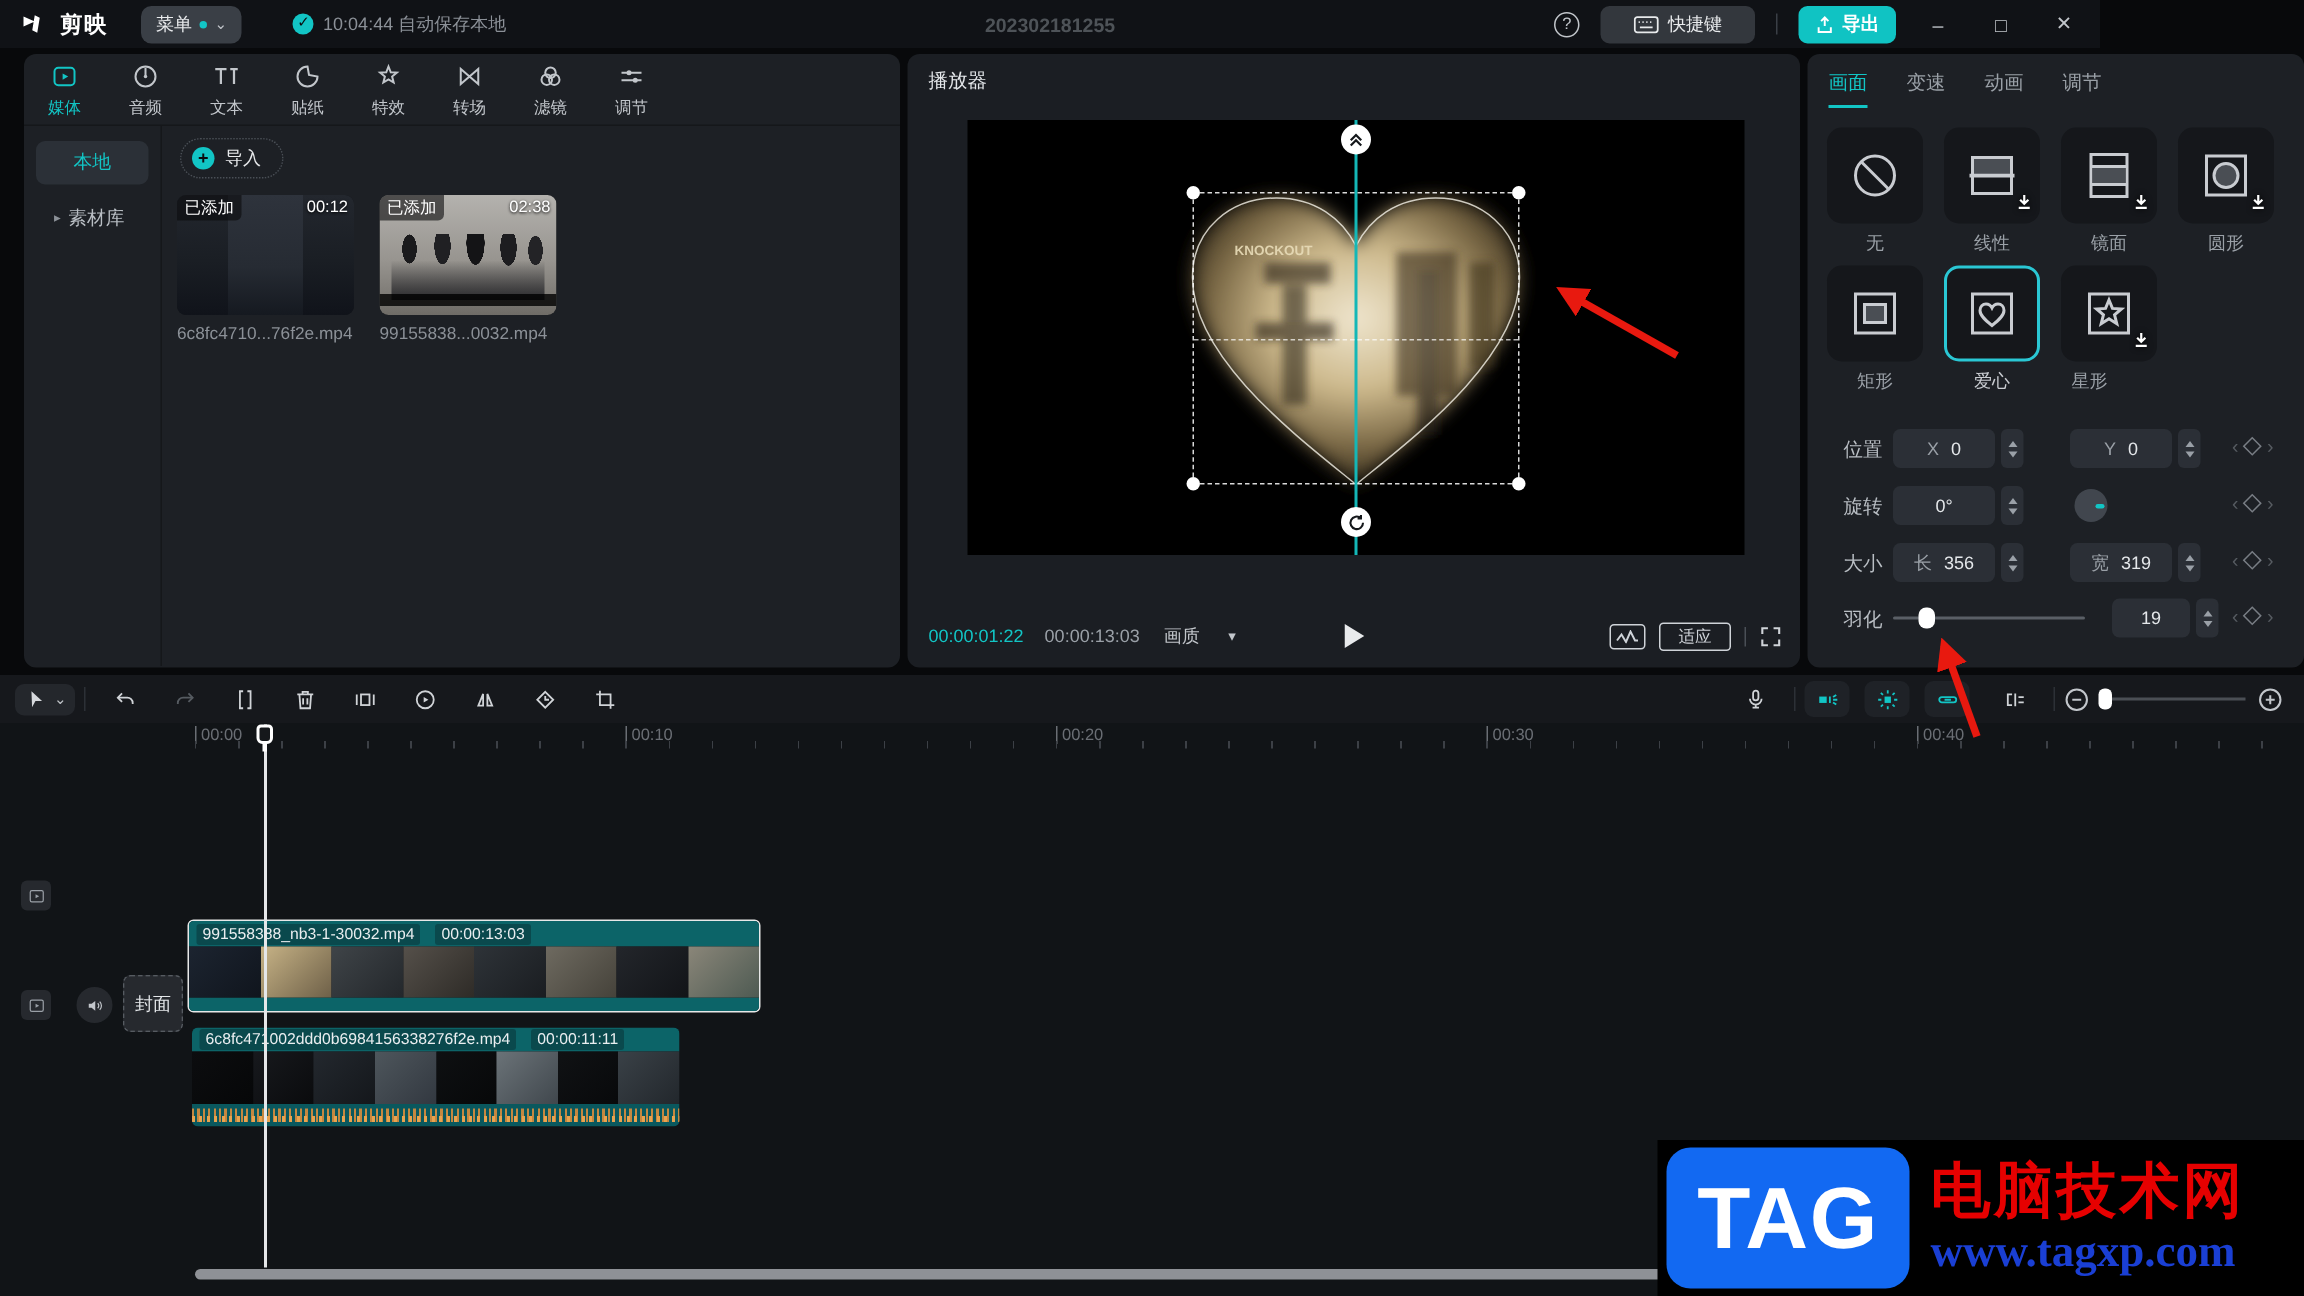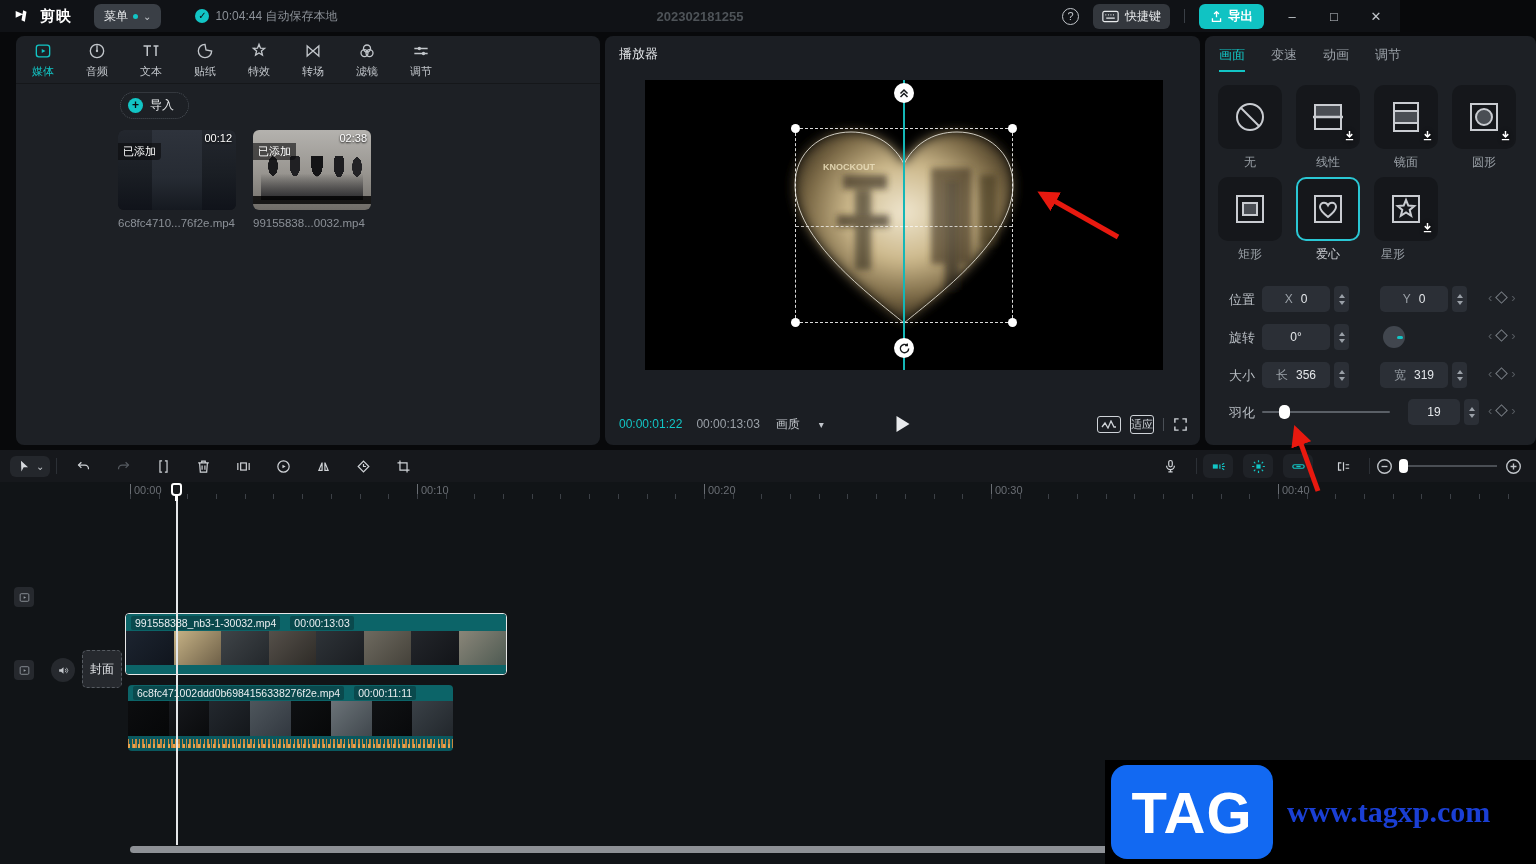--- a/index.html
+++ b/index.html
@@ -12,21 +12,21 @@
   .logo-wrap { display:flex; align-items:center; gap:6px; margin-left:14px; }
   .logo-text { font-size:15px; font-weight:bold; color:#fff; letter-spacing:1px; }
   .menu-btn { margin-left:22px; display:flex; align-items:center; gap:5px; background:#3a3f46; border-radius:7px; padding:4px 10px; font-size:12px; color:#e8eaec; }
   .menu-dot { width:5px; height:5px; border-radius:50%; background:#12c5c5; }
   .caret { font-size:10px; color:#c2c6cb; }
   .autosave { margin-left:34px; display:flex; align-items:center; gap:6px; font-size:12px; color:#8b9097; }
   .check-circle { width:14px; height:14px; border-radius:50%; background:#12c5c5; color:#0b0d10; font-size:10px; line-height:14px; text-align:center; font-weight:bold; }
   .proj-title { position:absolute; left:50%; transform:translateX(-50%); font-size:13px; font-weight:bold; color:#4e5358; }
   .tb-right { position:absolute; right:0; top:0; height:32px; display:flex; align-items:center; gap:14px; padding-right:10px; }
   .help-circle { width:17px; height:17px; border-radius:50%; border:1.5px solid #c2c6cb; color:#c2c6cb; font-size:11px; line-height:14px; text-align:center; }
-  .shortcut-btn { display:flex; align-items:center; gap:6px; background:#33373d; border-radius:6px; padding:4px 9px; font-size:12px; color:#e8eaec; }
+  .shortcut-btn { display:flex; align-items:center; gap:6px; background:#33373d; border-radius:6px; padding:4px 22px; font-size:12px; color:#e8eaec; }
   .tb-div { width:1px; height:14px; background:#3a3f46; }
   .export-btn { display:flex; align-items:center; gap:5px; background:#10c3c3; border-radius:6px; padding:4px 11px; font-size:12.5px; color:#fff; font-weight:bold; }
   .win-btn { width:28px; text-align:center; color:#c2c6cb; font-size:13px; }
 
   
   .panel { position:absolute; background:#1d2025; border-radius:8px; }
   .left-panel  { left:16px;  top:36px; width:584px; height:409px; }
   .player-panel{ left:605px; top:36px; width:595px; height:409px; background:#1b1e23; }
   .right-panel { left:1205px;top:36px; width:331px; height:409px; }
 
@@ -37,21 +37,21 @@
   .mtab.active { color:#12c5c5; }
   .mtab.active svg { stroke:#12c5c5; }
   .left-body { position:relative; height:360px; }
   .lib-rail { position:absolute; left:0; top:0; width:92px; height:100%; border-right:1px solid #15171a; padding-top:10px; }
   .rail-btn { margin:0 8px 8px 8px; padding:6px 0 6px 12px; border-radius:6px; font-size:12.5px; color:#b9bec4; display:flex; align-items:center; gap:5px; }
   .rail-btn.active { background:#2b3037; color:#12c5c5; justify-content:center; padding-left:0; }
   .rail-caret { font-size:9px; color:#8b9097; }
   .import-btn { position:absolute; left:104px; top:8px; display:flex; align-items:center; gap:7px; border:1px dotted #4a4f56; border-radius:14px; padding:4px 14px 4px 7px; font-size:12px; color:#e8eaec; }
   .plus-circle { width:15px; height:15px; border-radius:50%; background:#12c5c5; color:#0b0d10; font-size:12px; line-height:14px; text-align:center; font-weight:bold; }
   .media-card { position:absolute; top:46px; width:118px; height:80px; border-radius:6px; overflow:hidden; background:#111317; }
-  .card-badge { position:absolute; left:0; top:0; background:rgba(10,10,12,.6); color:#fff; font-size:11px; padding:1px 5px; border-radius:0 0 4px 0;margin-top:13px; }
+  .card-badge { position:absolute; left:0; top:0; background:rgba(10,10,12,.6); color:#fff; font-size:11px; padding:1px 5px; border-radius:0 0 4px 0; }
   .card-dur { position:absolute; right:4px; top:2px; color:#fff; font-size:11px; text-shadow:0 1px 2px #000; }
   .card-name { position:absolute; top:133px; width:118px; text-align:left; font-size:11.5px; color:#8b9097; white-space:nowrap; }
   .thumb1 { position:absolute; inset:0; background:linear-gradient(180deg,#23272e 0%,#1a1e24 55%,#10131a 100%); }
   .thumb1::before { content:""; position:absolute; left:34px; width:50px; height:100%; background:linear-gradient(180deg,#2e333c 0%,#262b33 60%,#151920 100%); }
   .thumb2 { position:absolute; inset:0; background:linear-gradient(180deg,#b4b2ae 0%,#97948f 55%,#6f6c67 100%); }
   .thumb2::before { content:""; position:absolute; left:8px; top:26px; width:102px; height:44px;
     background:radial-gradient(8px 16px at 12px 10px,#1a1a1c 60%,transparent 61%),radial-gradient(9px 20px at 34px 8px,#202023 60%,transparent 61%),radial-gradient(10px 24px at 56px 6px,#141416 60%,transparent 61%),radial-gradient(9px 20px at 78px 9px,#1d1d20 60%,transparent 61%),radial-gradient(8px 16px at 96px 11px,#232326 60%,transparent 61%),linear-gradient(180deg,transparent 40%,#2a2a2d 100%); }
   .thumb2::after { content:""; position:absolute; left:0; bottom:6px; width:100%; height:8px; background:rgba(0,0,0,.8); }
 
   
@@ -62,21 +62,21 @@
   .sel-dot { position:absolute; width:9px; height:9px; border-radius:50%; background:#fff; }
   .center-line { position:absolute; left:258px; top:0; width:2px; height:290px; background:#14b7b7; }
   .handle-circ { position:absolute; left:249px; width:20px; height:20px; border-radius:50%; background:#fff; display:flex; align-items:center; justify-content:center; }
   .player-controls { position:absolute; left:0; bottom:8px; width:100%; height:26px; display:flex; align-items:center; padding:0 14px; font-size:12px; }
   .t-cur { color:#12c5c5; }
   .t-total { color:#9aa0a7; margin-left:14px; }
   .quality { color:#c2c6cb; margin-left:16px; display:flex; align-items:center; gap:19px; }
   .play-btn { position:absolute; left:50%; transform:translateX(-50%); width:0; height:0; border-left:13px solid #e8eaec; border-top:8px solid transparent; border-bottom:8px solid transparent; }
   .pc-right { position:absolute; right:12px; display:flex; align-items:center; gap:9px; }
   .wave-icon { width:24px; height:17px; border:1.5px solid #cfd3d8; border-radius:3px; display:flex; align-items:center; justify-content:center; }
-  .fit-box { border:1.5px solid #cfd3d8; border-radius:3px; font-size:11px; color:#cfd3d8; padding:1px 0; }
+  .fit-box { border:1.5px solid #cfd3d8; border-radius:3px; font-size:11px; color:#cfd3d8; padding:1px 12px; }
   .pc-div { width:1px; height:13px; background:#4a4f56; }
 
   
   .insp-tabs { display:flex; gap:26px; padding:10px 0 0 14px; font-size:13px; color:#9aa0a7; height:36px; }
   .itab { padding-bottom:6px; }
   .itab.active { color:#12c5c5; border-bottom:2px solid #12c5c5; }
   .mask-tile { position:absolute; width:64px; height:64px; background:#15171b; border-radius:10px; display:flex; align-items:center; justify-content:center; }
   .mask-tile.selected { border:2px solid #2ac7d4; }
   .mask-tile svg { width:40px; height:40px; stroke:#c9ccd1; fill:none; stroke-width:2; }
   .mask-label { position:absolute; width:64px; text-align:center; font-size:12px; color:#9aa0a7; }
@@ -242,20 +242,29 @@
       <div class="mtab">
         <svg viewBox="0 0 24 24">
             <path d="M4 9h16M4 15h16"></path>
             <circle cx="10" cy="9" r="2" fill="#c2c6cb" stroke="none"></circle>
             <circle cx="15" cy="15" r="2" fill="#c2c6cb" stroke="none"></circle>
           </svg>
         <span>调节</span>
       </div>
     </nav>
     <div class="left-body">
+      <aside class="lib-rail">
+        <div class="rail-btn active">
+            <span>本地</span>
+          </div>
+        <div class="rail-btn">
+            <span class="rail-caret">▸</span>
+            <span>素材库</span>
+          </div>
+      </aside>
       <div class="import-btn">
         <span class="plus-circle">+</span>
         <span>导入</span>
       </div>
       <div class="media-card" style="left:102px">
         <div class="thumb1"></div>
         <span class="card-badge">已添加</span>
         <span class="card-dur">00:12</span>
       </div>
       <div class="card-name" style="left:102px">6c8fc4710...76f2e.mp4</div>
@@ -673,20 +682,21 @@
 
     <div class="playhead-line"></div>
     <div class="playhead-handle"></div>
     <div class="playhead-tail"></div>
     <div class="tl-scrollbar"></div>
   </section>
 
   <div class="watermark">
     <div class="wm-logo">TAG</div>
     <div class="wm-text">
+      <span class="wm-line1">电脑技术网</span>
       <span class="wm-line2">www.tagxp.com</span>
     </div>
   </div>
 
   <svg class="annot">
     <defs>
       <marker id="ah" viewBox="0 0 10 10" refX="7.5" refY="5" markerWidth="4.2" markerHeight="4.2" orient="auto-start-reverse">
         <path d="M0 0L10 5L0 10z" fill="#e8190f"></path>
       </marker>
     </defs>

